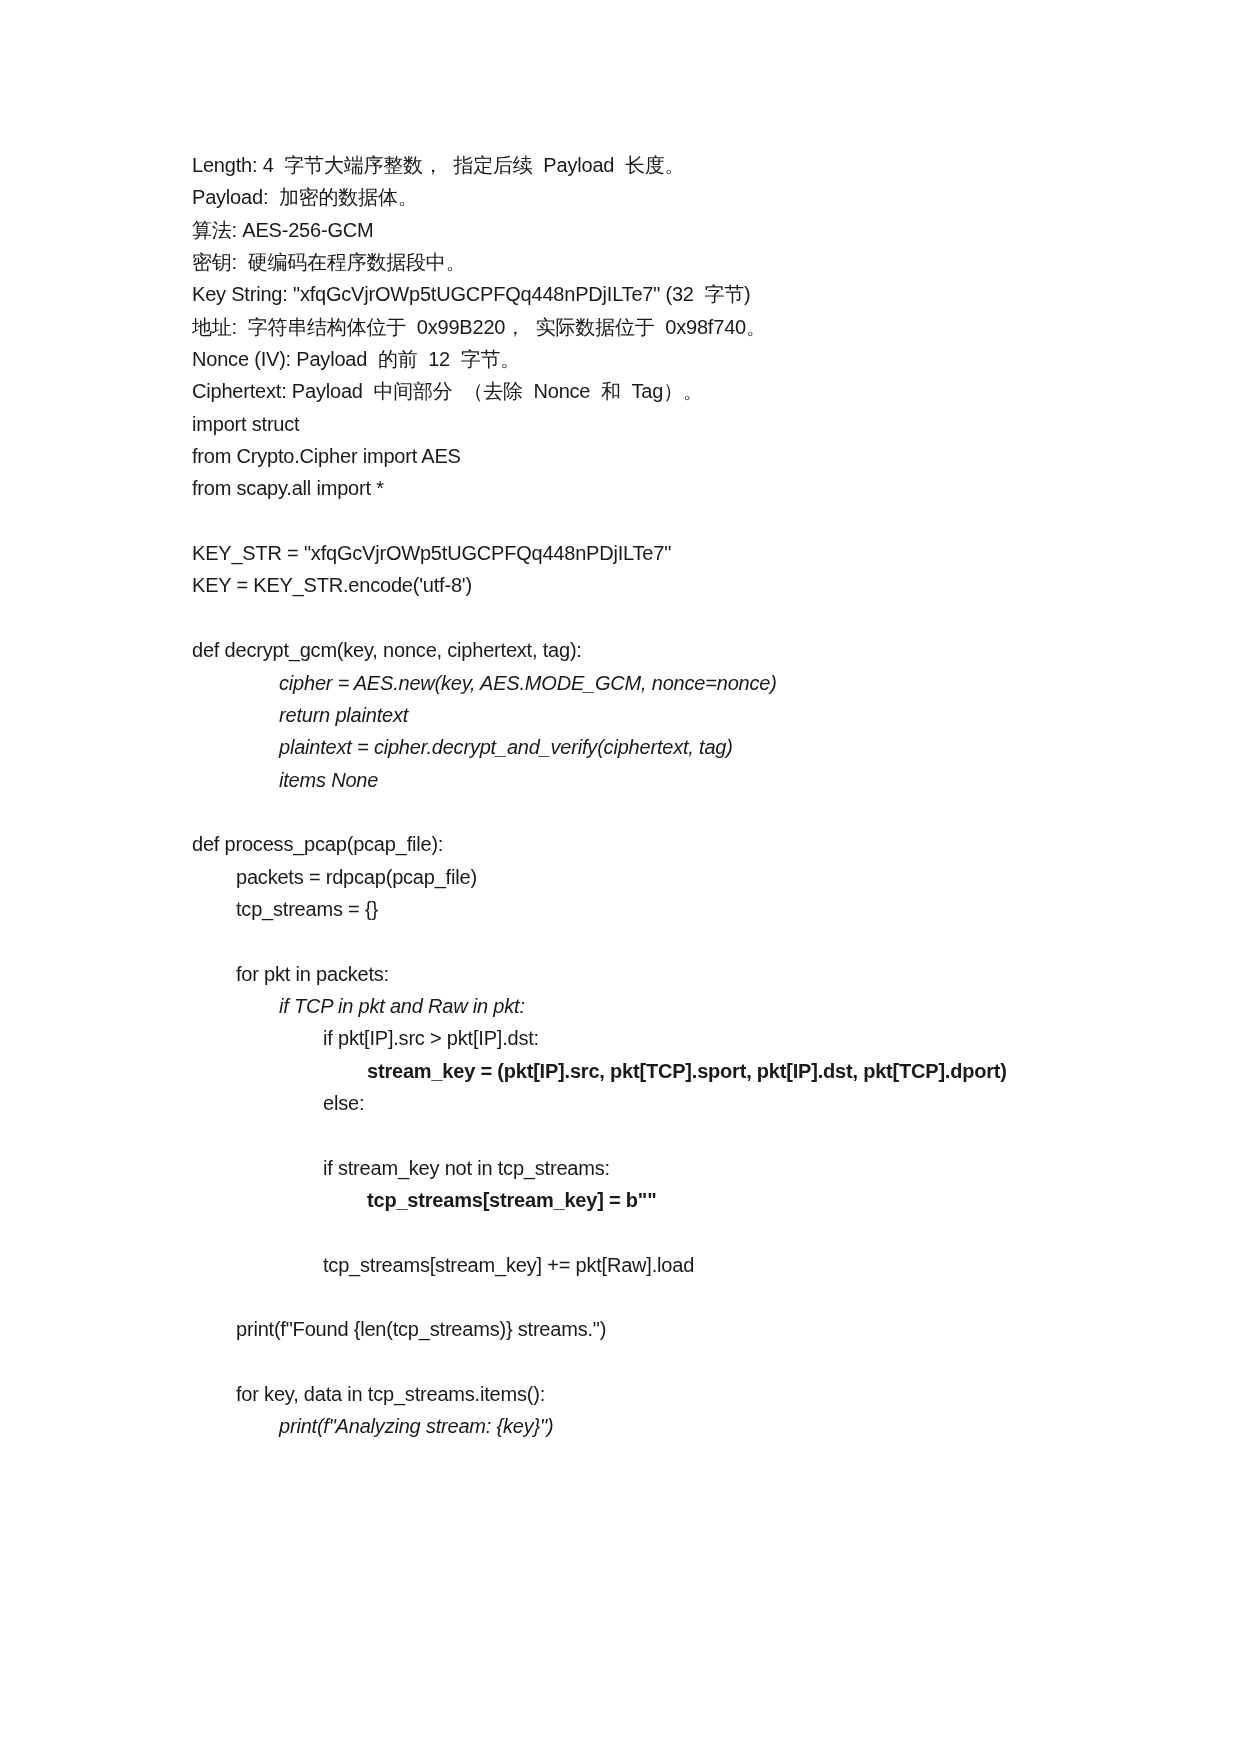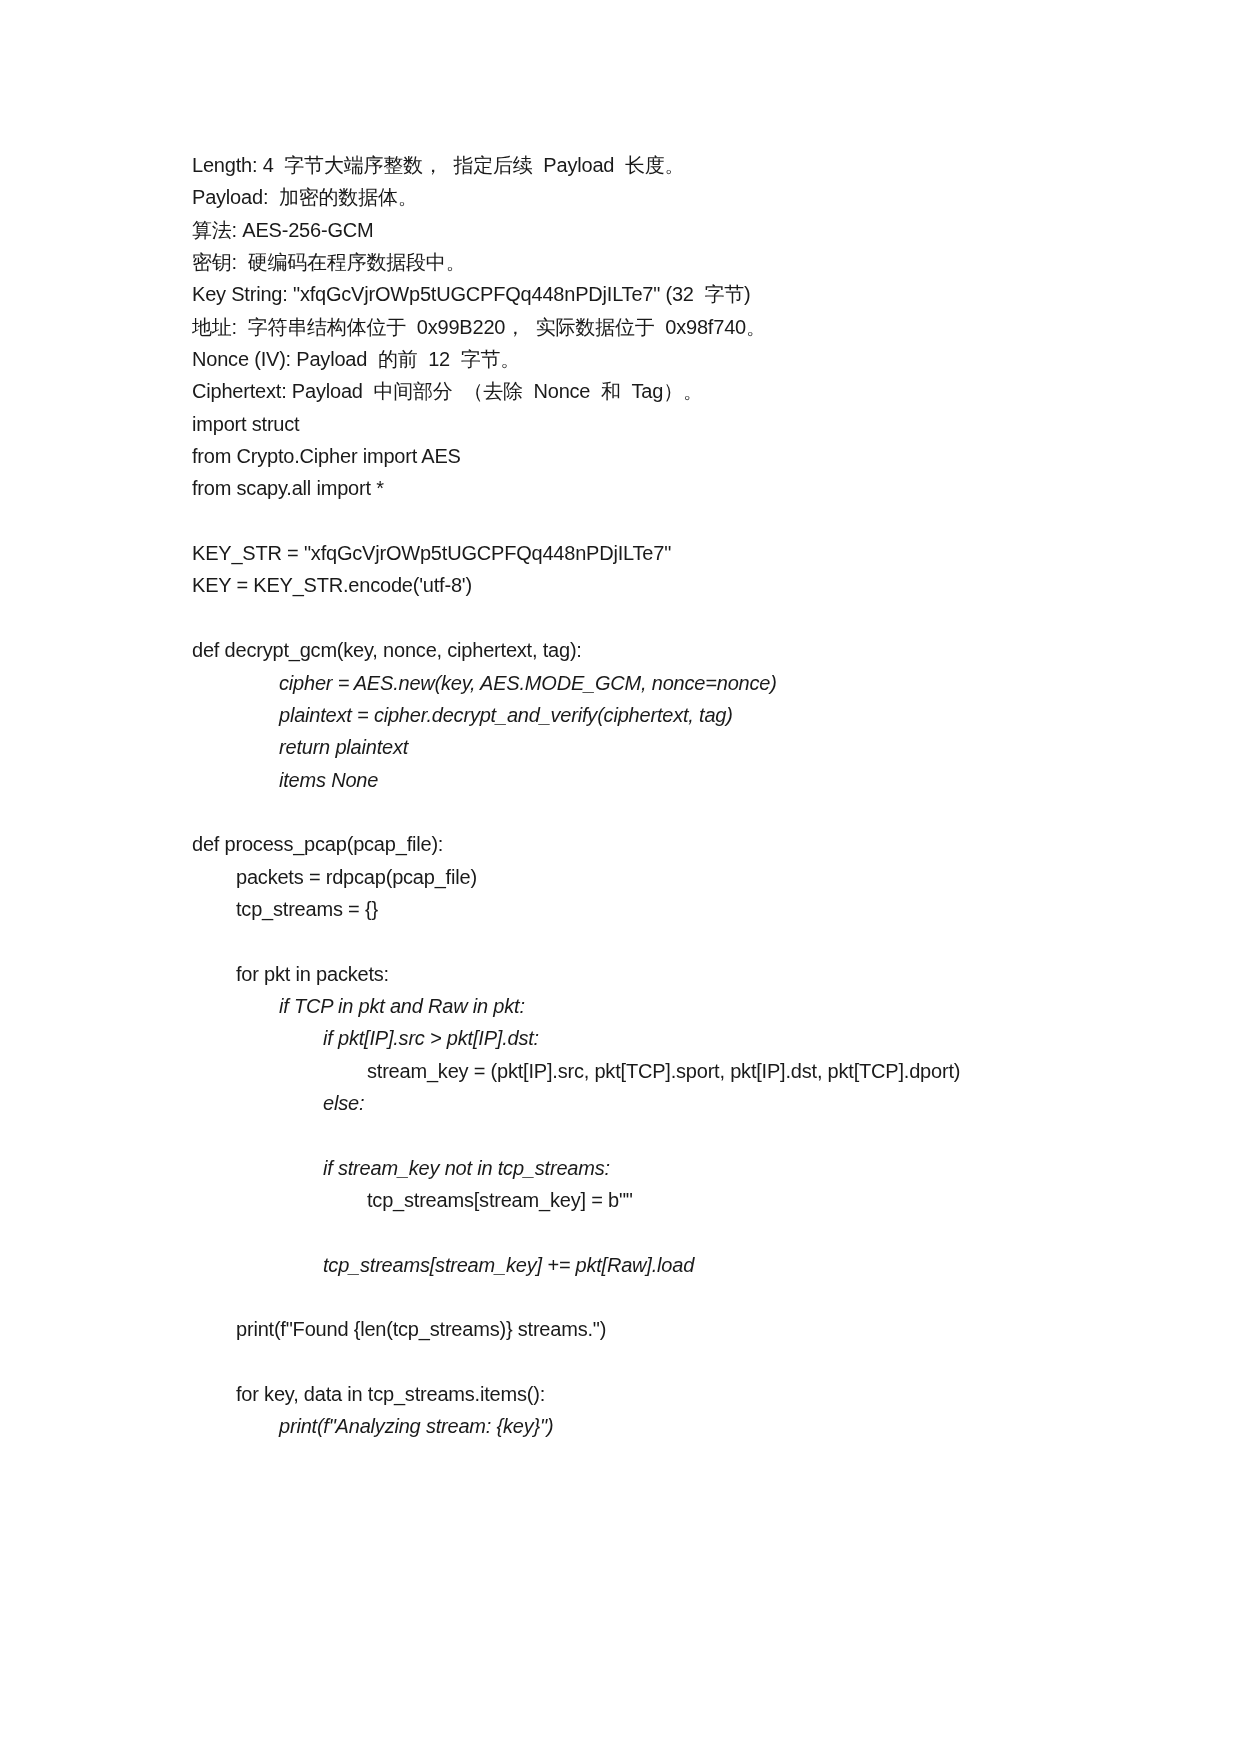--- a/index.html
+++ b/index.html
@@ -23,22 +23,22 @@
   }
   .line {
     height: 32.35px;
     line-height: 32.35px;
     font-size: 20px;
     white-space: pre;
     letter-spacing: -0.2px;
   }
   .i1 { padding-left: 44px; }
   .i2 { padding-left: 87px; font-style: italic; }
-  .i3 { padding-left: 131px; font-style: italic; }
-  .i4 { padding-left: 175px; }
+  .i3 { padding-left: 131px; }
+  .i4 { padding-left: 175px; font-weight: bold; }
 </style>
 </head>
 <body>
 
 <div class="page">
   <div class="spec">
     <div class="line">Length: 4  字节大端序整数，  指定后续  Payload  长度。</div>
     <div class="line">Payload:  加密的数据体。</div>
     <div class="line">算法: AES-256-GCM</div>
     <div class="line">密钥:  硬编码在程序数据段中。</div>
@@ -50,22 +50,22 @@
   <div id="code" class="code">
       <div class="line i0">import struct</div>
       <div class="line i0">from Crypto.Cipher import AES</div>
       <div class="line i0">from scapy.all import *</div>
       <div class="line i0"></div>
       <div class="line i0">KEY_STR = "xfqGcVjrOWp5tUGCPFQq448nPDjILTe7"</div>
       <div class="line i0">KEY = KEY_STR.encode('utf-8')</div>
       <div class="line i0"></div>
       <div class="line i0">def decrypt_gcm(key, nonce, ciphertext, tag):</div>
       <div class="line i2">cipher = AES.new(key, AES.MODE_GCM, nonce=nonce)</div>
+      <div class="line i2">return plaintext</div>
       <div class="line i2">plaintext = cipher.decrypt_and_verify(ciphertext, tag)</div>
-      <div class="line i2">return plaintext</div>
       <div class="line i2">items None</div>
       <div class="line i0"></div>
       <div class="line i0">def process_pcap(pcap_file):</div>
       <div class="line i1">packets = rdpcap(pcap_file)</div>
       <div class="line i1">tcp_streams = {}</div>
       <div class="line i0"></div>
       <div class="line i1">for pkt in packets:</div>
       <div class="line i2">if TCP in pkt and Raw in pkt:</div>
       <div class="line i3">if pkt[IP].src &gt; pkt[IP].dst:</div>
       <div class="line i4">stream_key = (pkt[IP].src, pkt[TCP].sport, pkt[IP].dst, pkt[TCP].dport)</div>

